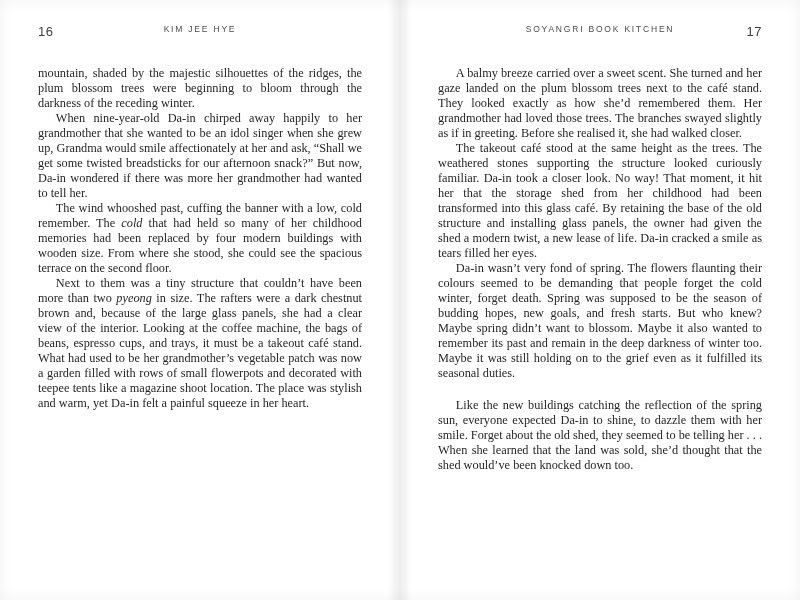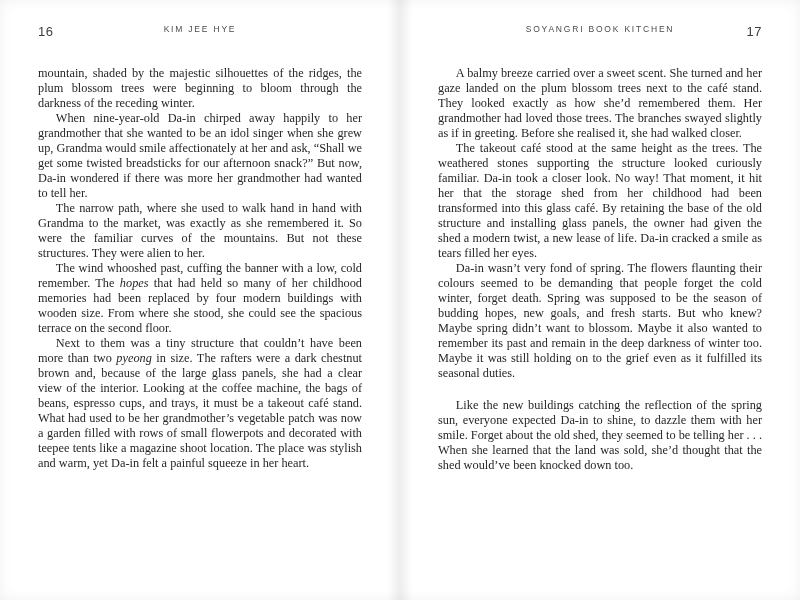--- a/index.html
+++ b/index.html
@@ -76,22 +76,21 @@
 <div class="spread">
 
   <div class="page page-left">
     <div class="pagehead">
       <span class="pagenum">16</span>
       <span class="runhead">KIM JEE HYE</span>
     </div>
     <div class="body">
       <p class="noindent">mountain, shaded by the majestic silhouettes of the ridges, the plum blossom trees were beginning to bloom through the darkness of the receding winter.</p>
       <p>When nine-year-old Da-in chirped away happily to her grandmother that she wanted to be an idol singer when she grew up, Grandma would smile affectionately at her and ask, “Shall we get some twisted breadsticks for our afternoon snack?” But now, Da-in wondered if there was more her grandmother had wanted to tell her.</p>
-      <p>The narrow path, where she used to walk hand in hand with Grandma to the market, was exactly as she remembered it. So were the familiar curves of the mountains. But not these structures. They were alien to her.</p>
-      <p><span>The wind whooshed past, cuffing the banner with a low, cold remember. The </span><em>hopes</em><span> that had held so many of her childhood memories had been replaced by four modern buildings with wooden size. From where she stood, she could see the spacious terrace on the second floor.</span></p>
+      <p><span>The wind whooshed past, cuffing the banner with a low, cold remember. The </span><em>cold</em><span> that had held so many of her childhood memories had been replaced by four modern buildings with wooden size. From where she stood, she could see the spacious terrace on the second floor.</span></p>
       <p><span>Next to them was a tiny structure that couldn’t have been more than two </span><em>pyeong</em><span> in size. The rafters were a dark chestnut brown and, because of the large glass panels, she had a clear view of the interior. Looking at the coffee machine, the bags of beans, espresso cups, and trays, it must be a takeout café stand. What had used to be her grandmother’s vegetable patch was now a garden filled with rows of small flowerpots and decorated with teepee tents like a magazine shoot location. The place was stylish and warm, yet Da-in felt a painful squeeze in her heart.</span></p>
     </div>
   </div>
 
   <div class="gutter"></div>
 
   <div class="page page-right">
     <div class="pagehead">
       <span class="runhead">SOYANGRI BOOK KITCHEN</span>
       <span class="pagenum">17</span>

